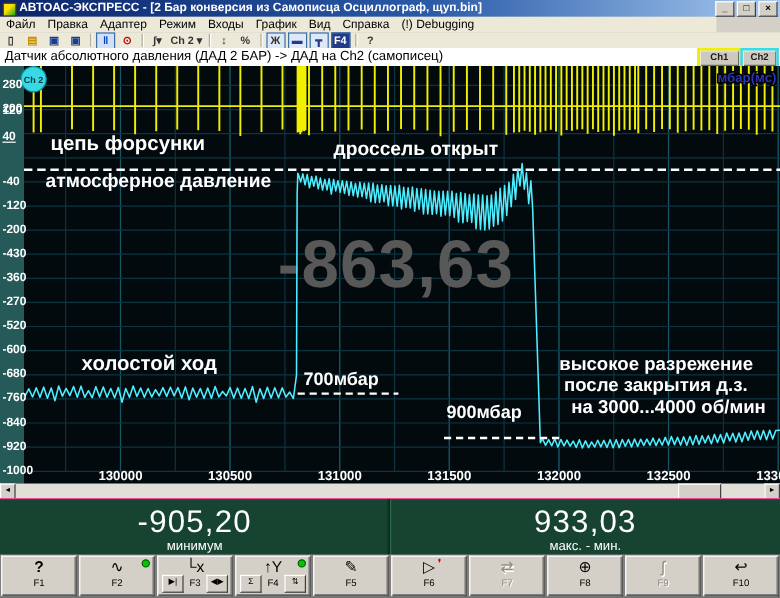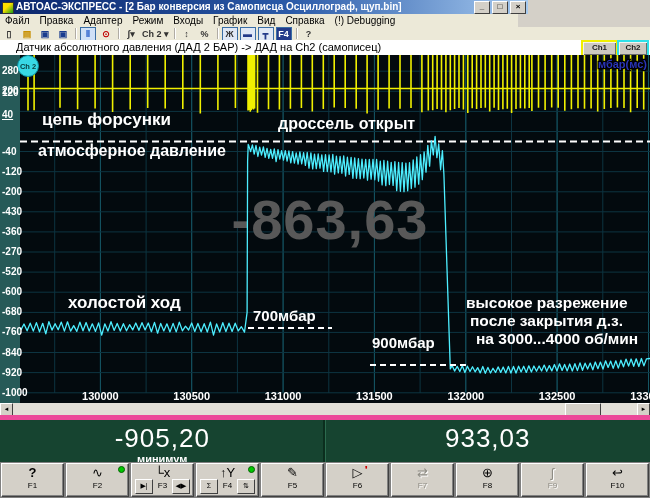--- a/index.html
+++ b/index.html
@@ -2,48 +2,48 @@
 <html><head>
 <meta charset="utf-8">
 <style>
   html,body{margin:0;padding:0;background:#555;}
   .app{position:relative;width:650px;height:498px;overflow:hidden;background:#d4d0c8;
        font-family:"Liberation Sans",sans-serif;-webkit-font-smoothing:antialiased;}
   svg{overflow:visible;display:block;}
   svg text{font-family:"Liberation Sans",sans-serif;}
 
   
-  .titlebar{position:absolute;top:0;left:0;width:528px;height:14px;
+  .titlebar{position:absolute;top:0;left:0;width:650px;height:14px;
     background:linear-gradient(90deg,#0a246a,#2a5aa8 55%,#a6caf0);
     color:#fff;font-size:10px;font-weight:bold;line-height:14px;white-space:nowrap;}
   .appicon{position:absolute;left:2px;top:2px;width:10px;height:10px;
     background:linear-gradient(135deg,#ffe000 40%,#16a016);border:1px solid #333;}
   .titletext{position:absolute;left:16px;top:0;}
   .winbtns{position:absolute;right:2px;top:1px;display:flex;gap:2px;}
   .winbtn{width:14px;height:11px;background:#d4d0c8;border:1px solid;border-color:#fff #404040 #404040 #fff;
     font-size:8px;line-height:9px;text-align:center;color:#000;font-weight:bold;}
 
   
-  .menubar{position:absolute;top:14px;left:0;width:518px;height:13px;background:#ece9d8;
+  .menubar{position:absolute;top:14px;left:0;width:597px;height:13px;background:#ece9d8;
     border-bottom:1px solid #c8c4bc;font-size:10px;line-height:13px;display:flex;color:#000;}
   .menu-item{padding:0 5px;}
 
   
   .toolbar{position:absolute;top:27px;left:0;width:650px;height:13px;background:#ece9d8;
     display:flex;align-items:center;font-size:9px;}
   .tbtn{height:12px;min-width:14px;margin:0 1px;text-align:center;line-height:12px;
     color:#333;font-weight:bold;border:1px solid transparent;}
   .tbtn.active{background:#cfe0f7;border-color:#3a6ea5;}
   .tbtn.boxed{background:#dfe8f6;border:1px solid #3a6ea5;}
   .tsep{width:1px;height:11px;background:#b0aca4;margin:0 3px;box-shadow:1px 0 0 #fff;}
 
   
   .infobar{position:absolute;top:40px;left:0;width:650px;height:15px;background:#fff;
     border-bottom:1px solid #808080;font-size:11px;line-height:15px;color:#000;}
-  .infotext{padding-left:16px;}
+  .infotext{padding-left:4px;}
   .chbtn{position:absolute;top:0px;height:13px;font-size:8px;font-weight:bold;color:#1a1a1a;
     text-align:center;line-height:11px;background:#cdc9c1;
     box-shadow:inset 1px 1px 0 #f4f2ee, inset -1px -1px 0 #6a6a6a;}
   .chbtn.c1{right:32px;width:33px;border:2px solid #f0f000;}
   .chbtn.c2{right:1px;width:28px;border:2px solid #30e0e8;}
 
   
   .scopewrap{position:absolute;top:55px;left:0;width:650px;height:348px;background:#030a0e;}
   .ystrip{position:absolute;top:0;left:0;width:20px;height:348px;background:#265a58;border-right:1px solid #000;}
   .ylab{position:absolute;left:2px;font-size:10px;font-weight:bold;color:#fff;white-space:nowrap;z-index:3;}
@@ -51,25 +51,25 @@
 
   
   .hscroll{position:absolute;top:403px;left:0;width:650px;height:12px;background:#e2dfd7;}
   .sbtn{position:absolute;top:0;width:11px;height:12px;background:#d4d0c8;border:1px solid;
     border-color:#fff #404040 #404040 #fff;font-size:6px;line-height:10px;text-align:center;color:#000;}
   .sthumb{position:absolute;top:0;left:565px;width:34px;height:12px;background:#d4d0c8;border:1px solid;
     border-color:#fff #404040 #404040 #fff;}
 
   
   .measure{position:absolute;top:415px;left:0;width:650px;height:47px;background:#164430;
-    display:flex;border-top:5px solid #ec4899;color:#fff;}
+    display:flex;border-top:1px solid #ec4899;color:#fff;}
   .mcol{flex:1;text-align:center;}
   .mcol+.mcol{border-left:1px solid #2c6a4e;box-shadow:-2px 0 0 #0b2e1e;}
   .mval{font-size:26px;line-height:30px;margin-top:3px;letter-spacing:1px;}
-  .mlab{font-size:11px;font-weight:bold;line-height:12px;}
+  .mlab{font-size:11px;font-weight:normal;line-height:12px;}
 
   
   .fkeys{position:absolute;top:462px;left:0;width:650px;height:36px;background:#808080;display:flex;}
   .fcell{width:65px;height:36px;padding:1px;box-sizing:border-box;}
   .fk{position:relative;width:100%;height:100%;background:#d4d0c8;border:1px solid;
     border-color:#fff #404040 #404040 #fff;box-shadow:inset -1px -1px 0 #808080;box-sizing:border-box;}
   .fk .ico{display:block;text-align:center;font-size:13px;line-height:17px;height:17px;color:#000;}
   .fk .lbl{display:block;text-align:center;font-size:8px;line-height:9px;color:#000;}
   .fk.disabled .ico,.fk.disabled .lbl{color:#8e8c84;text-shadow:1px 1px 0 #fff;}
   .gdot{position:absolute;top:2px;right:3px;width:5px;height:5px;border-radius:50%;
@@ -195,20 +195,21 @@
     <span class="sbtn" style="right:0">►</span>
   </div>
 
   <div class="measure" id="measure">
       <div class="mcol">
         <div class="mval">-905,20</div>
         <div class="mlab">минимум</div>
       </div>
       <div class="mcol">
         <div class="mval">933,03</div>
+        <div class="mlab">макс. - мин.</div>
       </div>
     </div>
 
   <div class="fkeys" id="fkeys">
       <div class="fcell">
         <div class="fk">
           <span class="ico" style="font-weight: bold;">?</span>
           <span class="lbl">F1</span>
         </div>
       </div>

